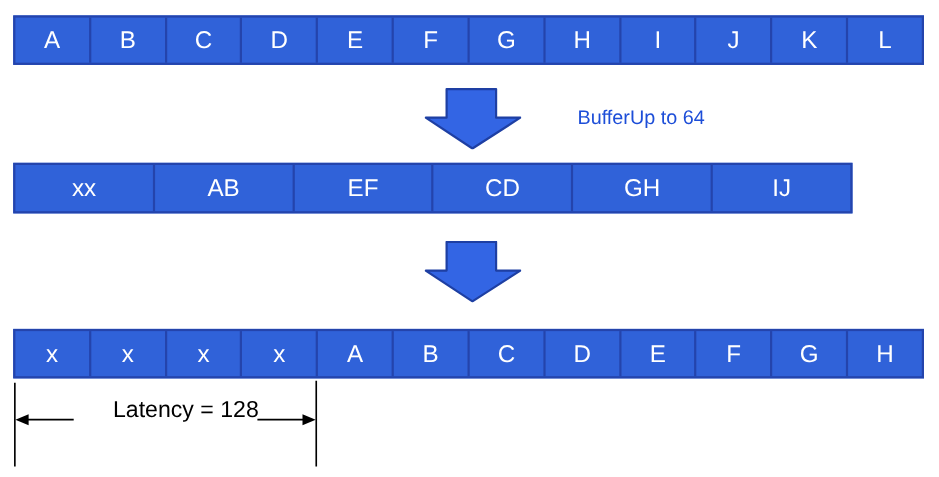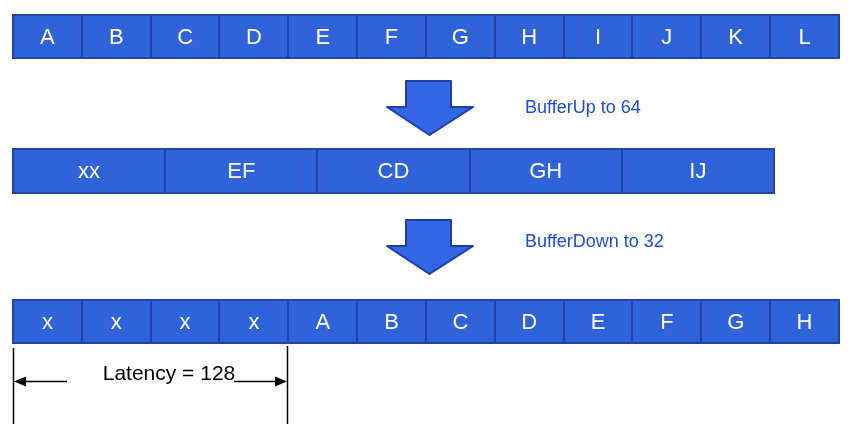--- a/index.html
+++ b/index.html
@@ -103,32 +103,32 @@
 
   <div id="arrow1" class="block-arrow">
     <svg width="88" height="56" viewBox="0 0 88 56" aria-hidden="true">
       <path d="M20,1 L65,1 L65,27 L87,27 L43.5,55 L1,27 L20,27 Z" fill="var(--arrow-fill, #3365E4)" stroke="var(--arrow-border, #1E3FA3)" stroke-width="2" stroke-linejoin="round"></path>
     </svg>
   </div>
   <div id="label1" class="step-label">BufferUp to 64</div>
 
   <div id="row2" class="buffer-row">
       <div class="cell">xx</div>
+      <div class="cell">AB</div>
       <div class="cell">EF</div>
       <div class="cell">CD</div>
       <div class="cell">GH</div>
       <div class="cell">IJ</div>
     </div>
 
   <div id="arrow2" class="block-arrow">
     <svg width="88" height="56" viewBox="0 0 88 56" aria-hidden="true">
       <path d="M20,1 L65,1 L65,27 L87,27 L43.5,55 L1,27 L20,27 Z" fill="var(--arrow-fill, #3365E4)" stroke="var(--arrow-border, #1E3FA3)" stroke-width="2" stroke-linejoin="round"></path>
     </svg>
   </div>
-  <div id="label2" class="step-label">BufferDown to 32</div>
 
   <div id="row3" class="buffer-row">
       <div class="cell">x</div>
       <div class="cell">x</div>
       <div class="cell">x</div>
       <div class="cell">x</div>
       <div class="cell">A</div>
       <div class="cell">B</div>
       <div class="cell">C</div>
       <div class="cell">D</div>

